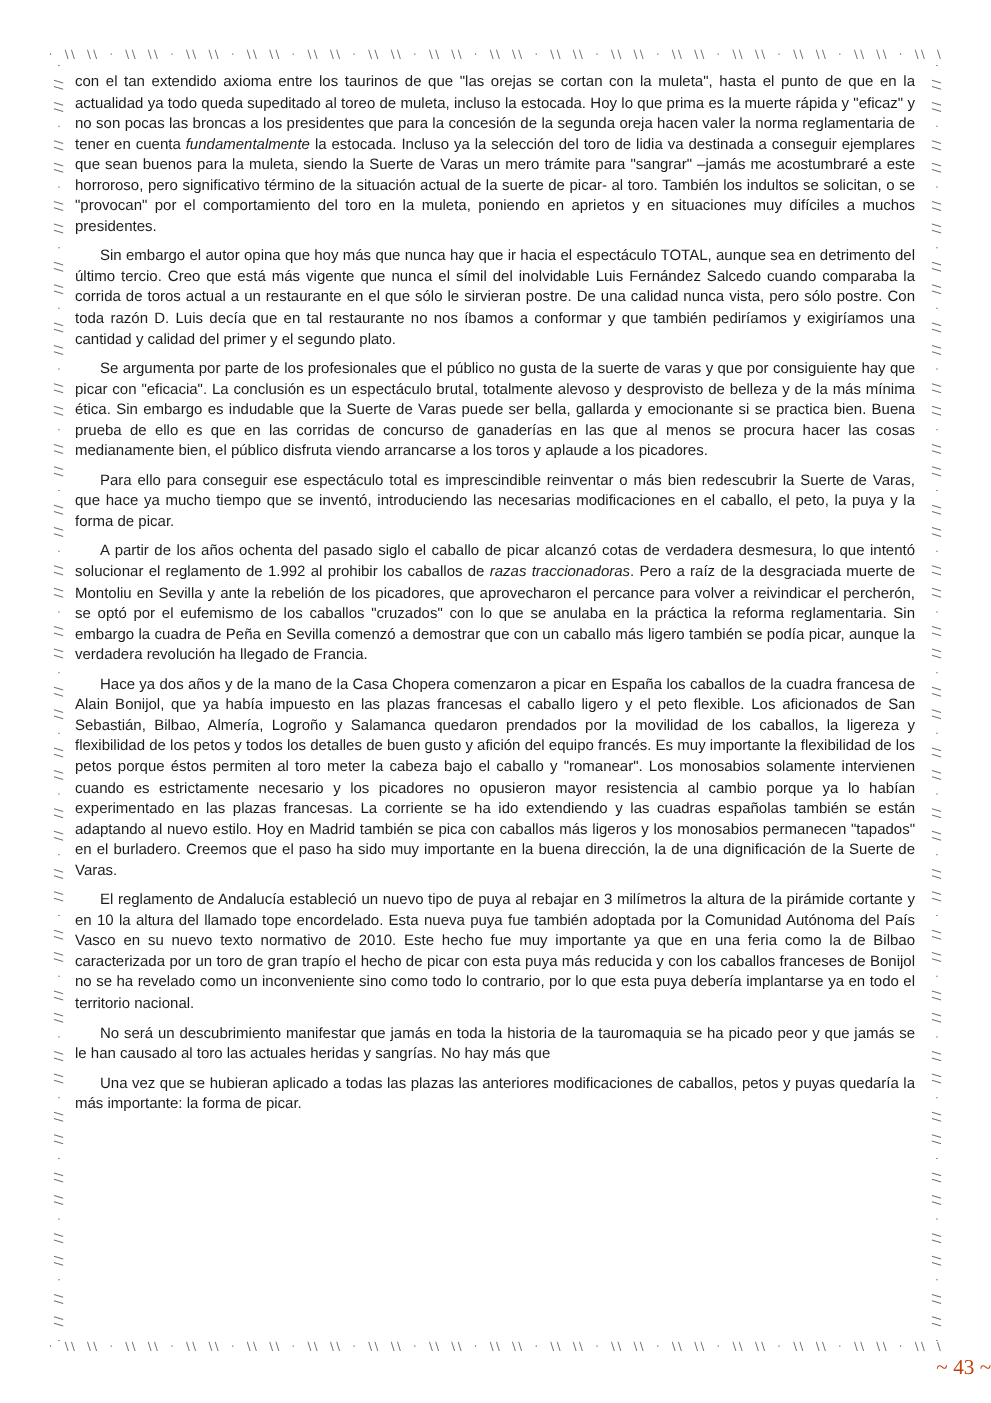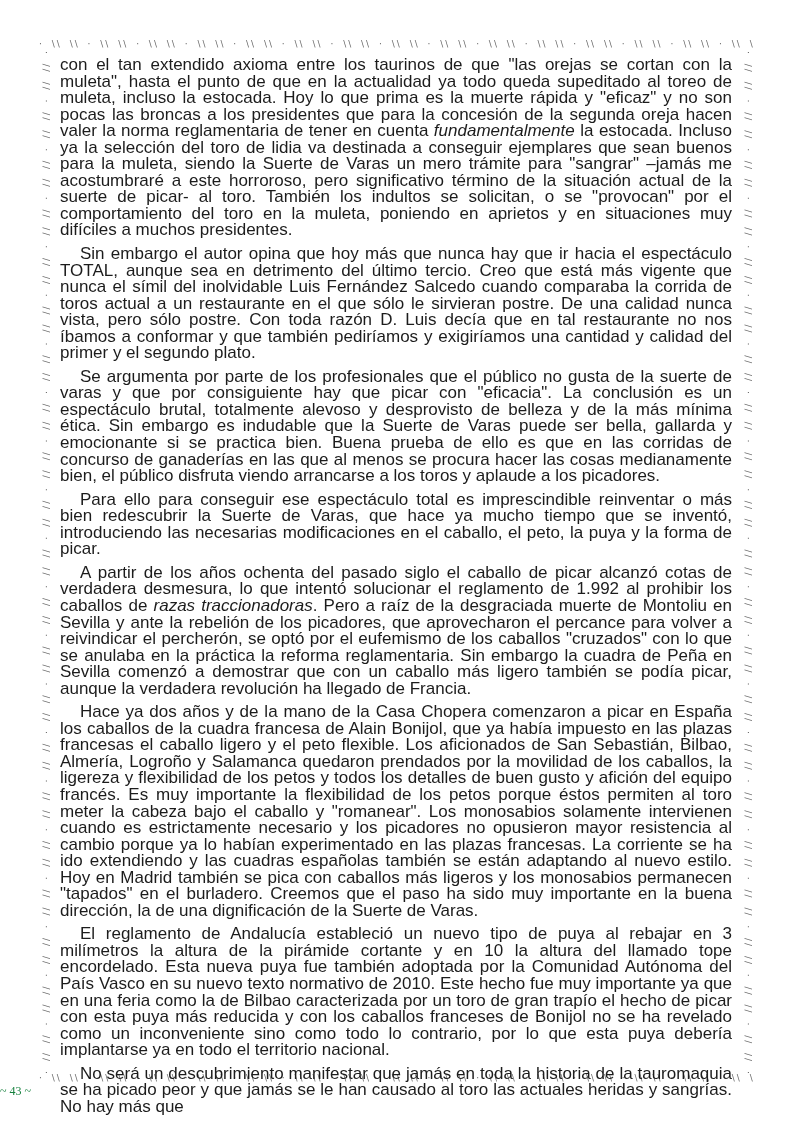--- a/index.html
+++ b/index.html
@@ -40,39 +40,39 @@
 
   
   .article {
     position: absolute;
     left: 60px;
     top: 57px;
     width: 672px;
     color: #1c1c1c;
   }
   .para {
-    font-size: 17px;
+    font-size: 12px;
     line-height: 16.55px;
     text-align: justify;
     text-indent: 20px;
     margin-bottom: 7px;
   }
   .para.no-indent { text-indent: 0; }
   .para em { font-style: italic; }
 
   
   .page-number {
     position: absolute;
     left: 0;
     right: 0;
     top: 1084px;
-    text-align: left;
+    text-align: right;
     font-family: "Liberation Serif", serif;
-    font-size: 12px;
-    color: #15803d;
+    font-size: 17px;
+    color: #c2410c;
   }
 </style>
 </head>
 <body>
 
 <div class="frame">
   <div class="border-strip border-top">· \\ \\ · \\ \\ · \\ \\ · \\ \\ · \\ \\ · \\ \\ · \\ \\ · \\ \\ · \\ \\ · \\ \\ · \\ \\ · \\ \\ · \\ \\ · \\ \\ · \\ \\ · \\ \\ · \\ \\ · \\ \\ · \\ \\ · \\ \\ · \\ \\ · \\ \\ · \\ \\ · \\ \\ · \\ \\ · \\ \\ · \\ \\ · \\ \\ · \\ \\ · \\ \\ · \\ \\ · \\ \\ · \\ \\ · \\ \\ · \\ \\ · \\ \\ · \\ \\ · \\ \\ · \\ \\ · \\ \\ · \\ \\ · \\ \\ · \\ \\ · \\ \\ · \\ \\ · \\ \\ · \\ \\ · \\ \\ · \\ \\ · \\ \\ · \\ \\ · \\ \\ · \\ \\ · \\ \\ · \\ \\ · \\ \\ · \\ \\ · \\ \\ · \\ \\ · \\ \\ · \\ \\ · \\ \\ · \\ \\ · \\ \\ · \\ \\ · \\ \\ · \\ \\ · \\ \\ · \\ \\ · \\ \\ · \\ \\ · \\ \\ · \\ \\ · \\ \\ · \\ \\ · \\ \\ · \\ \\ · \\ \\ · \\ \\ · \\ \\ · \\ \\ · \\ \\ · \\ \\ · \\ \\ · \\ \\ · \\ \\ · \\ \\ · \\ \\ · \\ \\ · \\ \\ </div>
   <div class="border-strip border-bottom">· \\ \\ · \\ \\ · \\ \\ · \\ \\ · \\ \\ · \\ \\ · \\ \\ · \\ \\ · \\ \\ · \\ \\ · \\ \\ · \\ \\ · \\ \\ · \\ \\ · \\ \\ · \\ \\ · \\ \\ · \\ \\ · \\ \\ · \\ \\ · \\ \\ · \\ \\ · \\ \\ · \\ \\ · \\ \\ · \\ \\ · \\ \\ · \\ \\ · \\ \\ · \\ \\ · \\ \\ · \\ \\ · \\ \\ · \\ \\ · \\ \\ · \\ \\ · \\ \\ · \\ \\ · \\ \\ · \\ \\ · \\ \\ · \\ \\ · \\ \\ · \\ \\ · \\ \\ · \\ \\ · \\ \\ · \\ \\ · \\ \\ · \\ \\ · \\ \\ · \\ \\ · \\ \\ · \\ \\ · \\ \\ · \\ \\ · \\ \\ · \\ \\ · \\ \\ · \\ \\ · \\ \\ · \\ \\ · \\ \\ · \\ \\ · \\ \\ · \\ \\ · \\ \\ · \\ \\ · \\ \\ · \\ \\ · \\ \\ · \\ \\ · \\ \\ · \\ \\ · \\ \\ · \\ \\ · \\ \\ · \\ \\ · \\ \\ · \\ \\ · \\ \\ · \\ \\ · \\ \\ · \\ \\ · \\ \\ · \\ \\ · \\ \\ · \\ \\ · \\ \\ · \\ \\ </div>
   <div class="border-strip border-left">· // // · // // · // // · // // · // // · // // · // // · // // · // // · // // · // // · // // · // // · // // · // // · // // · // // · // // · // // · // // · // // · // // · // // · // // · // // · // // · // // · // // · // // · // // · // // · // // · // // · // // · // // · // // · // // · // // · // // · // // · // // · // // · // // · // // · // // · // // · // // · // // · // // · // // · // // · // // · // // · // // · // // · // // · // // · // // · // // · // // · // // · // // · // // · // // · // // · // // · // // · // // · // // · // // · // // · // // · // // · // // · // // · // // · // // · // // · // // · // // · // // · // // · // // · // // · // // · // // · // // · // // · // // · // // </div>
   <div class="border-strip border-right">· // // · // // · // // · // // · // // · // // · // // · // // · // // · // // · // // · // // · // // · // // · // // · // // · // // · // // · // // · // // · // // · // // · // // · // // · // // · // // · // // · // // · // // · // // · // // · // // · // // · // // · // // · // // · // // · // // · // // · // // · // // · // // · // // · // // · // // · // // · // // · // // · // // · // // · // // · // // · // // · // // · // // · // // · // // · // // · // // · // // · // // · // // · // // · // // · // // · // // · // // · // // · // // · // // · // // · // // · // // · // // · // // · // // · // // · // // · // // · // // · // // · // // · // // · // // · // // · // // · // // · // // · // // · // // </div>

